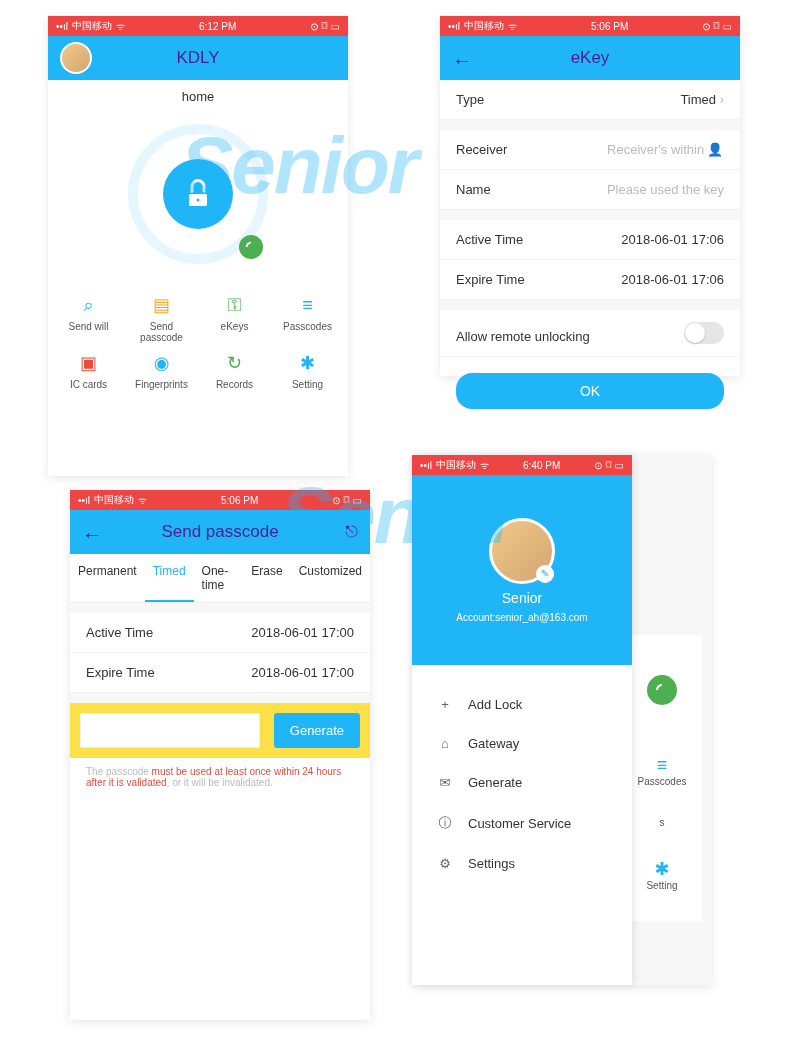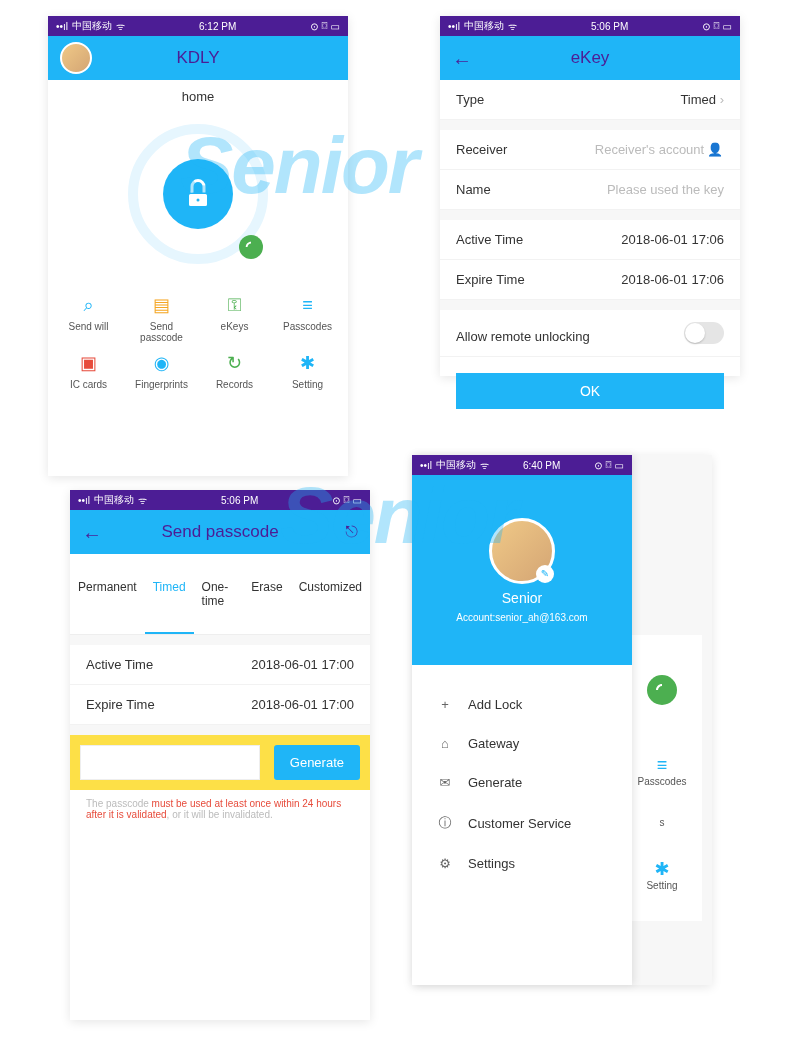--- a/index.html
+++ b/index.html
@@ -1,17 +1,17 @@
 <!DOCTYPE html>
 <html><head>
 <meta charset="utf-8">
 <style>
 body{margin:0;font-family:-apple-system,Helvetica,Arial,sans-serif;background:#fff;width:800px;height:1050px;position:relative;overflow:hidden}
 .phone{position:absolute;background:#fff;box-shadow:0 2px 10px rgba(0,0,0,0.1)}
-.statusbar{height:20px;background:#4c1d95;color:#fff;font-size:10px;display:flex;align-items:center;justify-content:space-between;padding:0 8px}
+.statusbar{height:20px;background:#ef4444;color:#fff;font-size:10px;display:flex;align-items:center;justify-content:space-between;padding:0 8px}
 .sb-left{display:flex;align-items:center;gap:4px}
 .sb-right{display:flex;align-items:center;gap:3px}
 .header{height:44px;background:#1fb5f7;color:#4c1d95;display:flex;align-items:center;justify-content:center;position:relative;font-size:17px}
 .header .back{position:absolute;left:12px;font-size:20px}
 .header .right{position:absolute;right:12px;font-size:16px}
 .avatar{width:28px;height:28px;border-radius:50%;background:linear-gradient(135deg,#f0c987,#d4a574);position:absolute;left:12px;border:2px solid #fff}
 
 
 #p1{left:48px;top:16px;width:300px;height:460px}
 .lock-wrap{display:flex;flex-direction:column;align-items:center;padding:9px 0}
@@ -24,26 +24,26 @@
 .gic{width:24px;height:24px;display:flex;align-items:center;justify-content:center;font-size:18px}
 
 
 #p2{left:440px;top:16px;width:300px;height:360px}
 .row{display:flex;justify-content:space-between;align-items:flex-end;padding:12px 16px;font-size:13px;color:#333;border-bottom:1px solid #f2f2f2;background:#fff}
 .row .val{color:#333}
 .row .ph{color:#bbb}
 .spacer{height:10px;background:#f7f7f7}
 .toggle{width:40px;height:22px;border-radius:11px;background:#e5e5e5;position:relative}
 .toggle::after{content:"";position:absolute;top:1px;left:1px;width:20px;height:20px;border-radius:50%;background:#fff;box-shadow:0 1px 2px rgba(0,0,0,0.2)}
-.okbtn{margin:16px;background:#1fb5f7;color:#fff;text-align:center;padding:10px;border-radius:0;font-size:14px}
+.okbtn{margin:16px;background:#1fb5f7;color:#fff;text-align:center;padding:10px;border-radius:16px;font-size:14px}
 
 
 #p3{left:70px;top:490px;width:300px;height:530px}
 .tabs{display:flex;border-bottom:1px solid #eee;font-size:12px}
-.tab{padding:26px 8px;color:#333}
+.tab{padding:10px 8px;color:#333}
 .tab.active{color:#1fb5f7;border-bottom:2px solid #1fb5f7}
 .genrow{display:flex;padding:10px;gap:14px;background:#fde047}
 .genrow input{flex:1;border:1px solid #eee;padding:8px;font-size:12px}
 .genbtn{background:#1fb5f7;color:#fff;padding:10px 16px;font-size:13px;border-radius:3px}
 .note{padding:8px 16px;font-size:10px;color:#bbb}
 .note .red{color:#e74c3c}
 
 
 #p4{left:412px;top:455px;width:300px;height:530px;background:#f7f7f7}
 .menu-panel{position:absolute;left:0;top:0;width:220px;height:100%;background:#fff;box-shadow:2px 0 8px rgba(0,0,0,0.1)}
@@ -152,21 +152,21 @@
     <span class="back">←</span>
     <span>eKey</span>
   </div>
   <div class="row">
       <span>Type</span>
       <span class="val"><span>Timed</span> <span style="color:#bbb">›</span></span>
     </div>
   <div class="spacer"></div>
   <div class="row">
       <span>Receiver</span>
-      <span class="ph"><span>Receiver's account</span> <span>👤</span></span>
+      <span class="ph"><span>Receiver's within</span> <span>👤</span></span>
     </div>
   <div class="row">
       <span>Name</span>
       <span class="ph">Please used the key</span>
     </div>
   <div class="spacer"></div>
   <div class="row">
       <span>Active Time</span>
       <span class="val">2018-06-01 17:06</span>
     </div>

